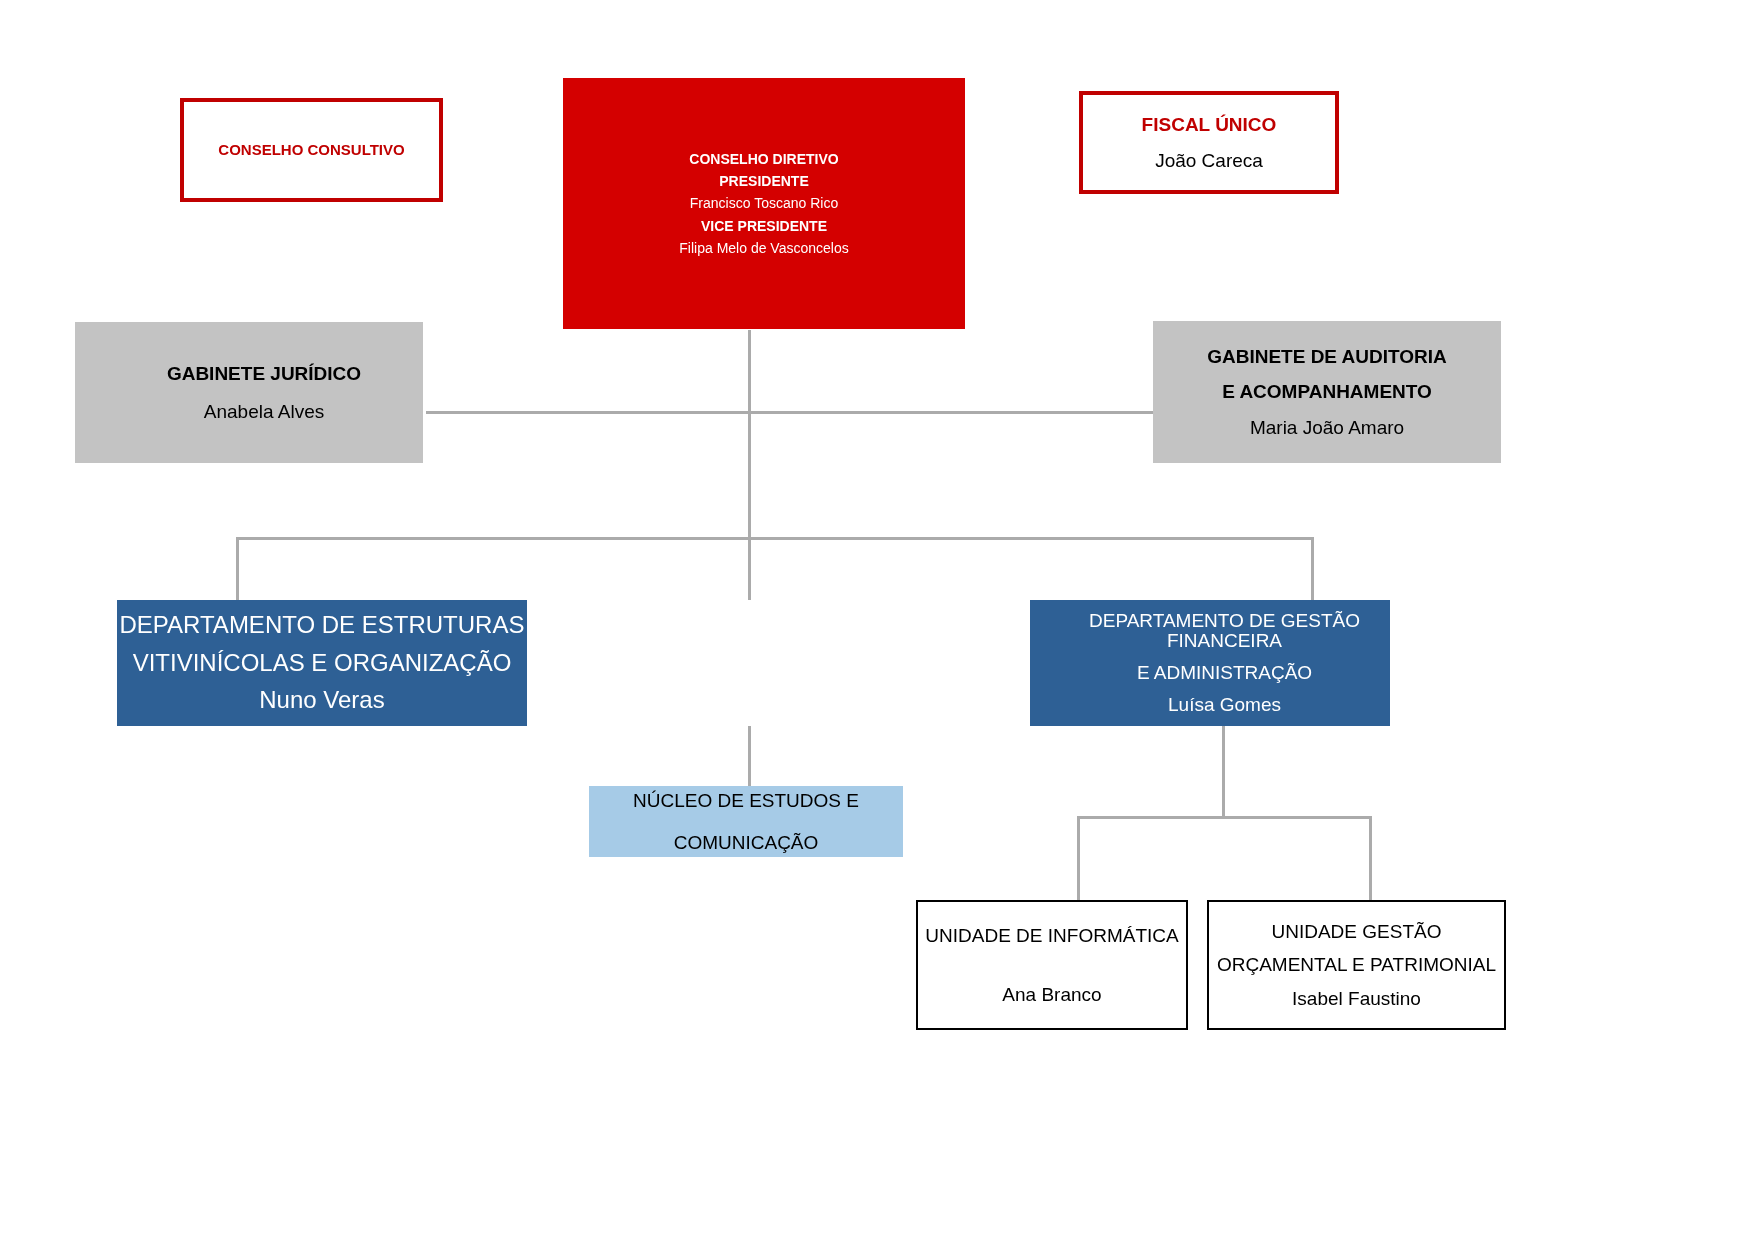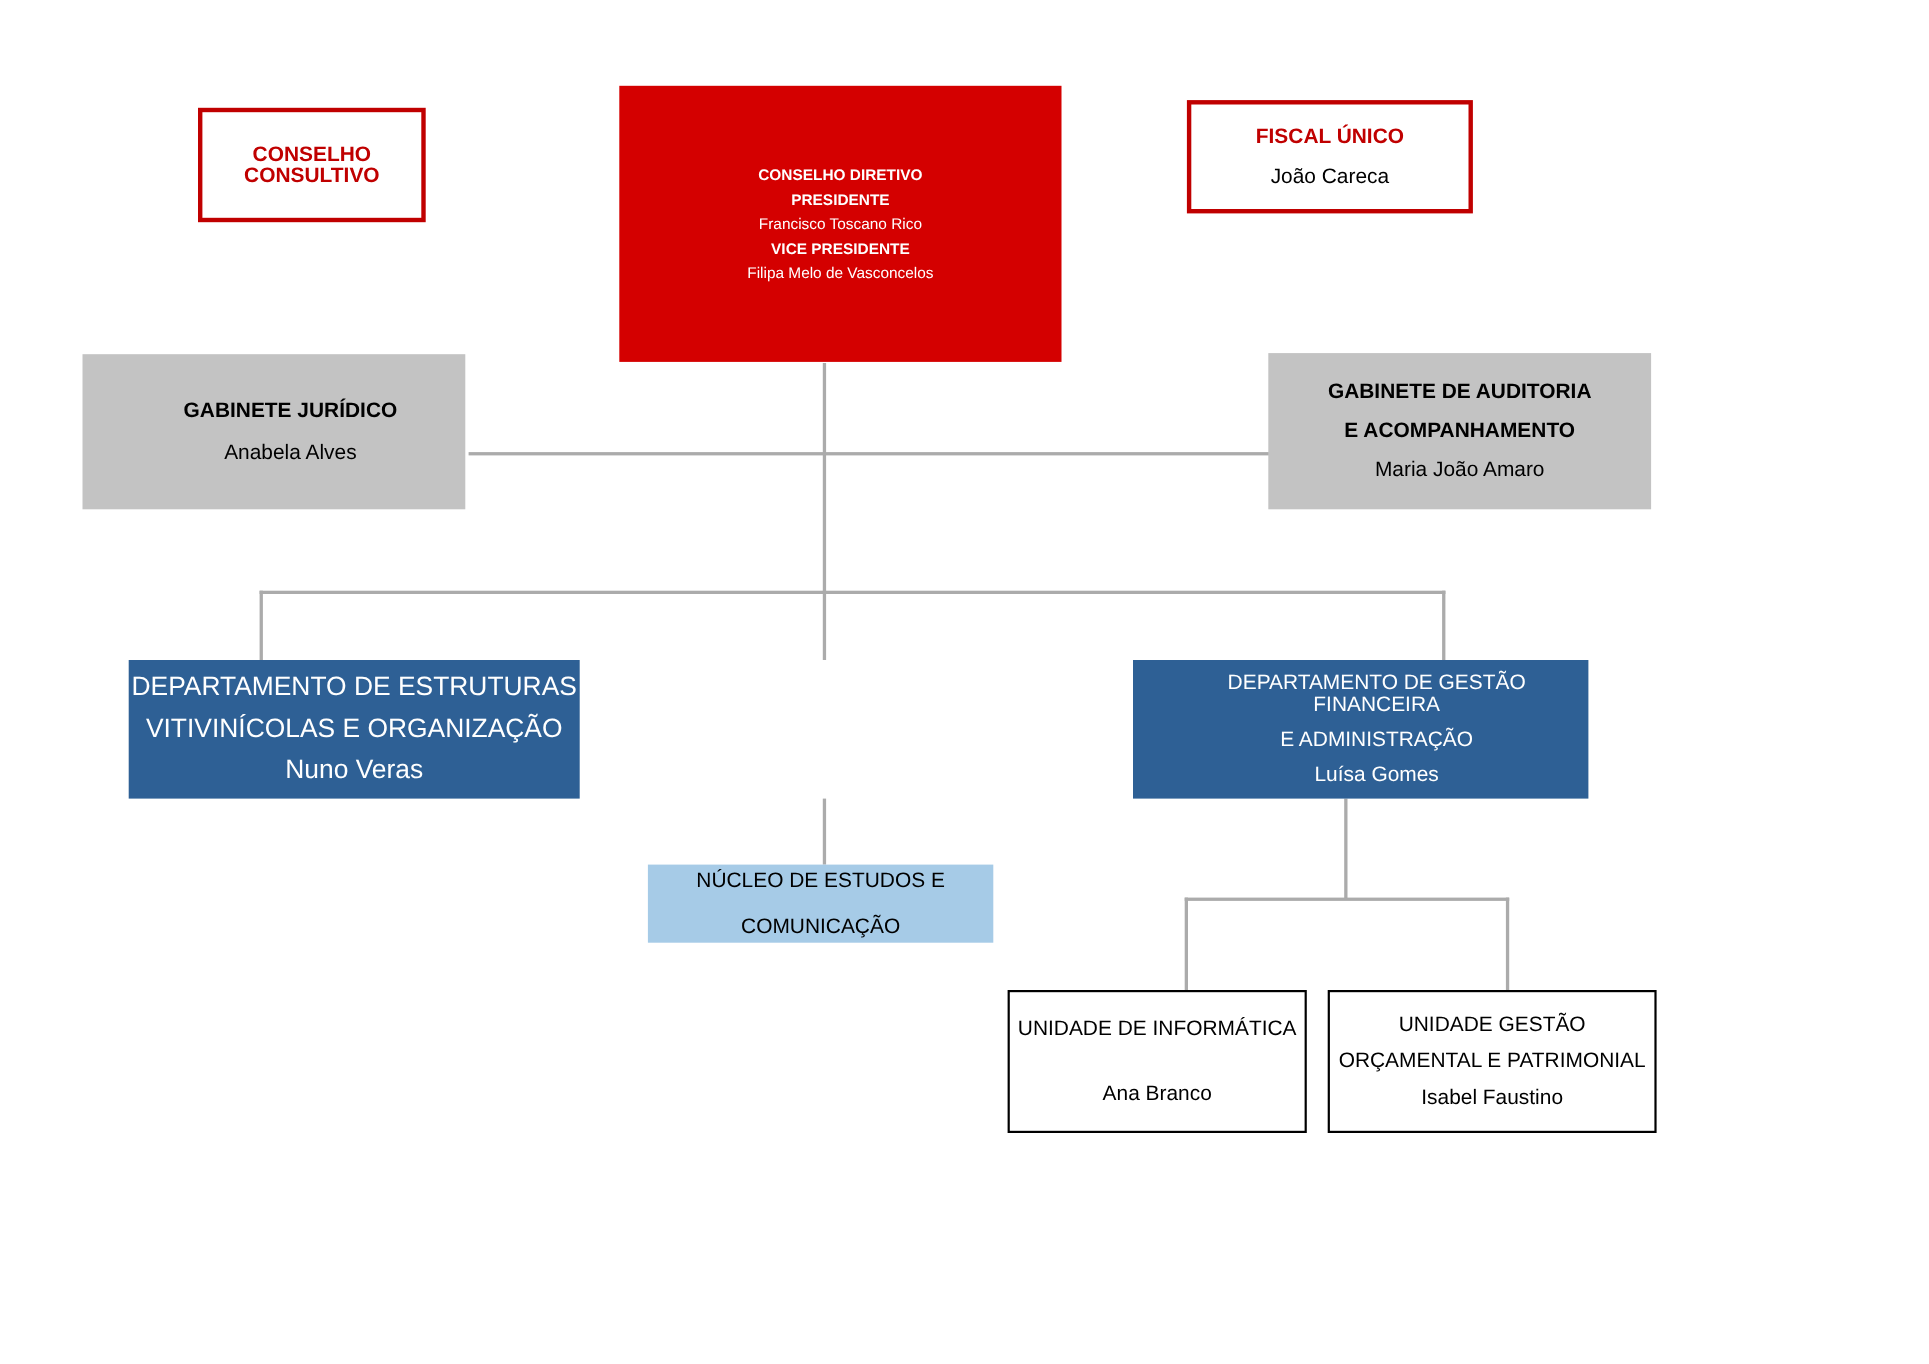--- a/index.html
+++ b/index.html
@@ -128,21 +128,21 @@
   <div class="conn conn-v" style="left:748px; top:537px; width:3px; height:63px;"></div>
   <div class="conn conn-v" style="left:1311px; top:537px; width:3px; height:63px;"></div>
 
   <div class="conn conn-v" style="left:748px; top:726px; width:3px; height:60px;"></div>
 
   <div class="conn conn-v" style="left:1222px; top:726px; width:3px; height:92px;"></div>
   <div class="conn conn-h" style="left:1077px; top:816px; width:295px; height:3px;"></div>
   <div class="conn conn-v" style="left:1077px; top:816px; width:3px; height:84px;"></div>
   <div class="conn conn-v" style="left:1369px; top:816px; width:3px; height:84px;"></div>
 
-  <div class="node box-red-outline" style="left:180px; top:98px; width:207px; height:104px; font-size:19px;justify-content:center;">
+  <div class="node box-red-outline" style="left:180px; top:98px; width:263px; height:104px; font-size:15px;justify-content:center;">
     <span class="line-title">CONSELHO CONSULTIVO</span>
   </div>
 
   <div class="node box-red-solid" style="left:563px; top:78px; width:402px; height:251px; font-size:14px; gap:8px;">
     <span class="line-title">CONSELHO DIRETIVO</span>
     <span class="line-sub">PRESIDENTE</span>
     <span class="line-name">Francisco Toscano Rico</span>
     <span class="line-sub">VICE PRESIDENTE</span>
     <span class="line-name">Filipa Melo de Vasconcelos</span>
   </div>
@@ -163,21 +163,21 @@
     <span class="line-name">Maria João Amaro</span>
   </div>
 
   <div class="node box-blue" style="left:117px; top:600px; width:410px; height:126px; font-size:24px; gap:13px;">
     <span class="line-title">DEPARTAMENTO DE ESTRUTURAS</span>
     <span class="line-sub">VITIVINÍCOLAS E ORGANIZAÇÃO</span>
     <span class="line-name">Nuno Veras</span>
   </div>
 
 
-  <div class="node box-blue" style="left:1030px; top:600px; width:414px; height:126px; font-size:19px; gap:13px;padding-left:29px;">
+  <div class="node box-blue" style="left:1030px; top:600px; width:360px; height:126px; font-size:19px; gap:13px;padding-left:29px;">
     <span class="line-title">DEPARTAMENTO DE GESTÃO FINANCEIRA</span>
     <span class="line-sub">E ADMINISTRAÇÃO</span>
     <span class="line-name">Luísa Gomes</span>
   </div>
 
   <div class="node box-lightblue" style="left:589px; top:786px; width:314px; height:71px; font-size:19px; gap:22px;">
     <span class="line-title">NÚCLEO DE ESTUDOS E</span>
     <span class="line-sub">COMUNICAÇÃO</span>
   </div>
 

